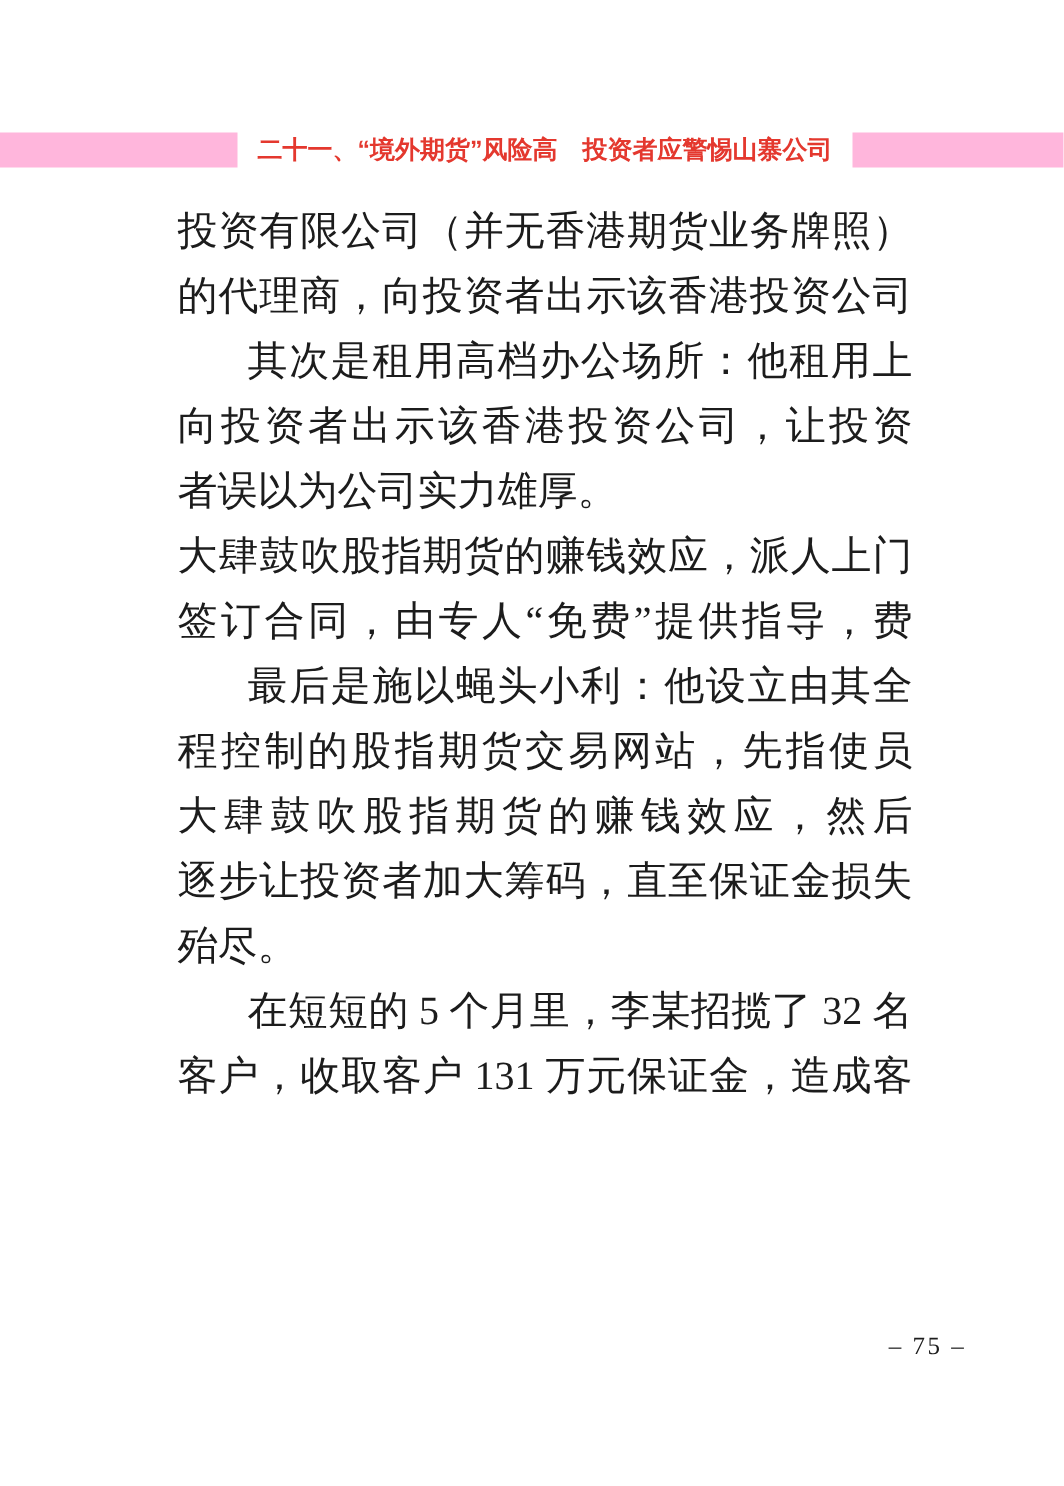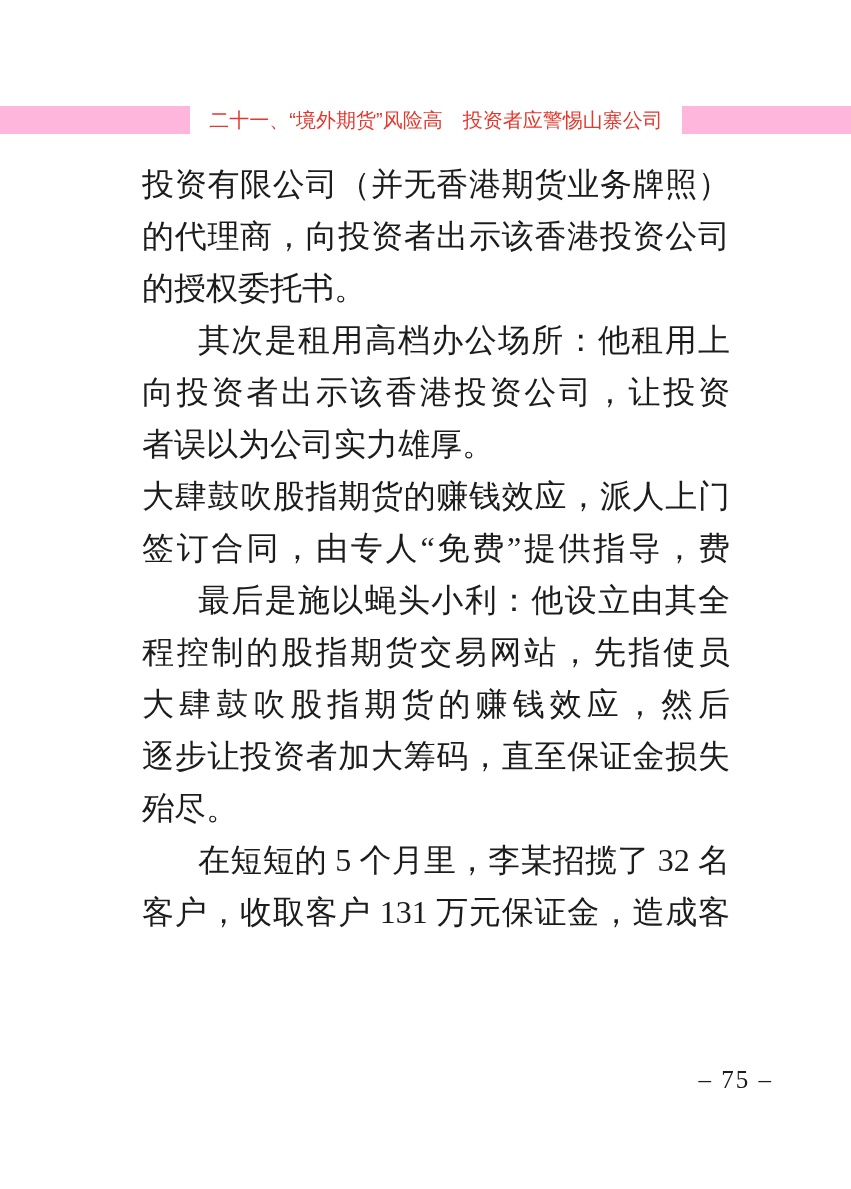--- a/index.html
+++ b/index.html
@@ -30,21 +30,21 @@
     background: #ffb6dc;
     flex: 0 0 auto;
   }
   .bar.left  { width: 190px; }
   .bar.right { width: 169px; }
   .header-title {
     flex: 1 1 auto;
     text-align: center;
     color: #e4382e;
     font-family: "Liberation Sans", "DejaVu Sans", sans-serif;
-    font-weight: normal;
+    font-weight: bold;
     font-size: 20px;
     line-height: 28px;
     white-space: nowrap;
   }
   
   .body-text {
     position: absolute;
     left: 142px;
     top: 158px;
     width: 588px;
@@ -63,40 +63,39 @@
   }
   .line.indent {
     padding-left: 56px;
   }
   
   .page-num {
     position: absolute;
     top: 1066px;
     right: 78px;
     color: #1c1c1c;
-    font-size: 25px;
+    font-size: 20px;
     letter-spacing: 2px;
     white-space: nowrap;
   }
 </style>
 </head>
 <body>
 
 <div class="page">
 
   <div class="header">
     <div class="bar left"></div>
     <div class="header-title">二十一、“境外期货”风险高　投资者应警惕山寨公司</div>
     <div class="bar right"></div>
   </div>
 
   <div class="body-text">
     <div class="line">投资有限公司（并无香港期货业务牌照）</div>
     <div class="line">的代理商，向投资者出示该香港投资公司</div>
-    <div class="line plain">的授权委托书。</div>
     <div class="line indent">其次是租用高档办公场所：他租用上</div>
     <div class="line">向投资者出示该香港投资公司，让投资</div>
     <div class="line plain">者误以为公司实力雄厚。</div>
     <div class="line">大肆鼓吹股指期货的赚钱效应，派人上门</div>
     <div class="line">签订合同，由专人“免费”提供指导，费</div>
     <div class="line indent">最后是施以蝇头小利：他设立由其全</div>
     <div class="line">程控制的股指期货交易网站，先指使员</div>
     <div class="line">大肆鼓吹股指期货的赚钱效应，然后</div>
     <div class="line">逐步让投资者加大筹码，直至保证金损失</div>
     <div class="line plain">殆尽。</div>

